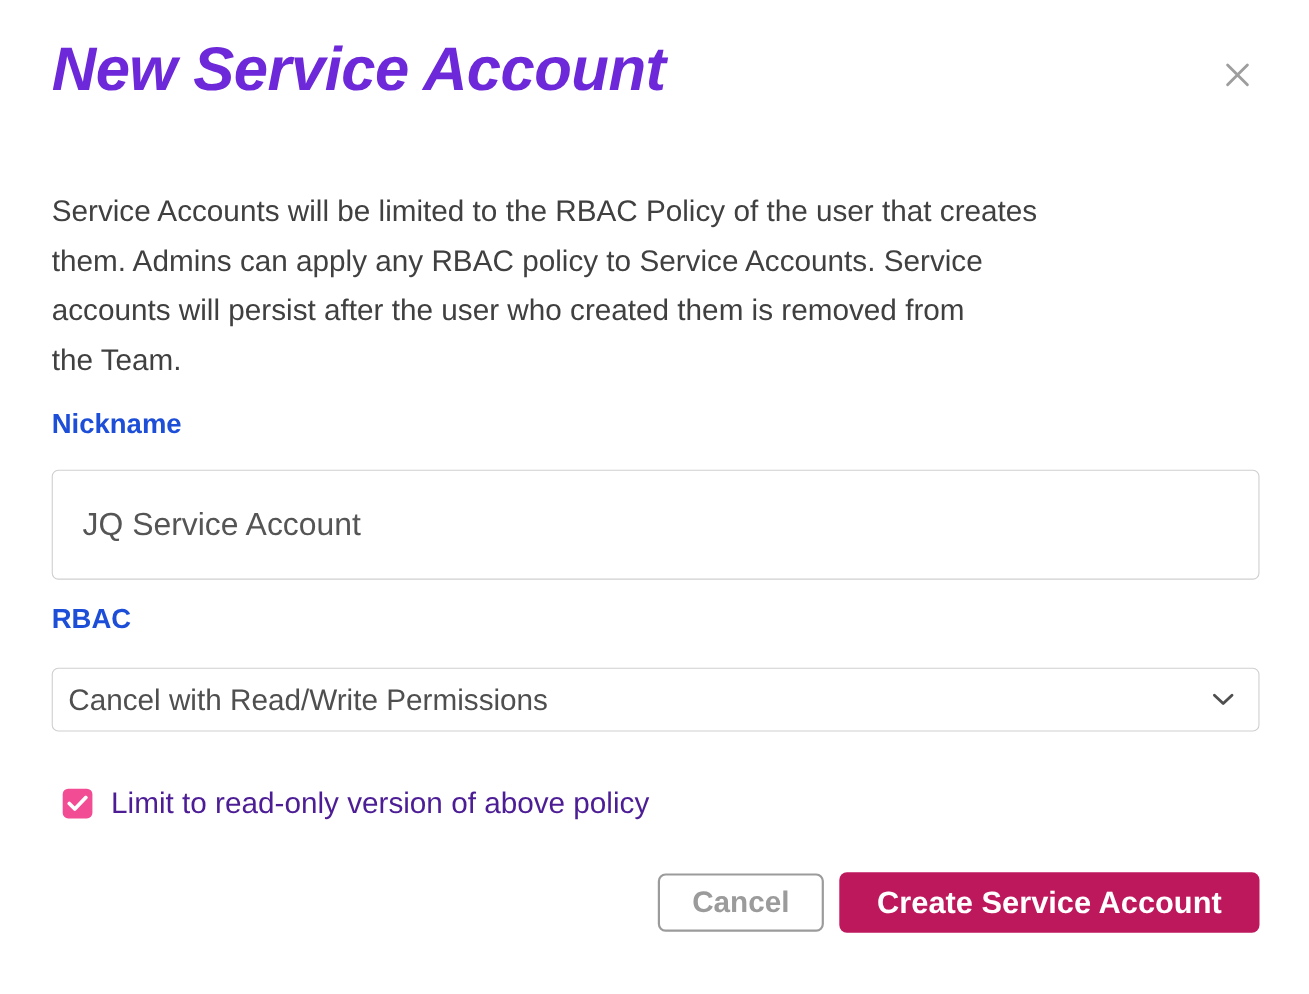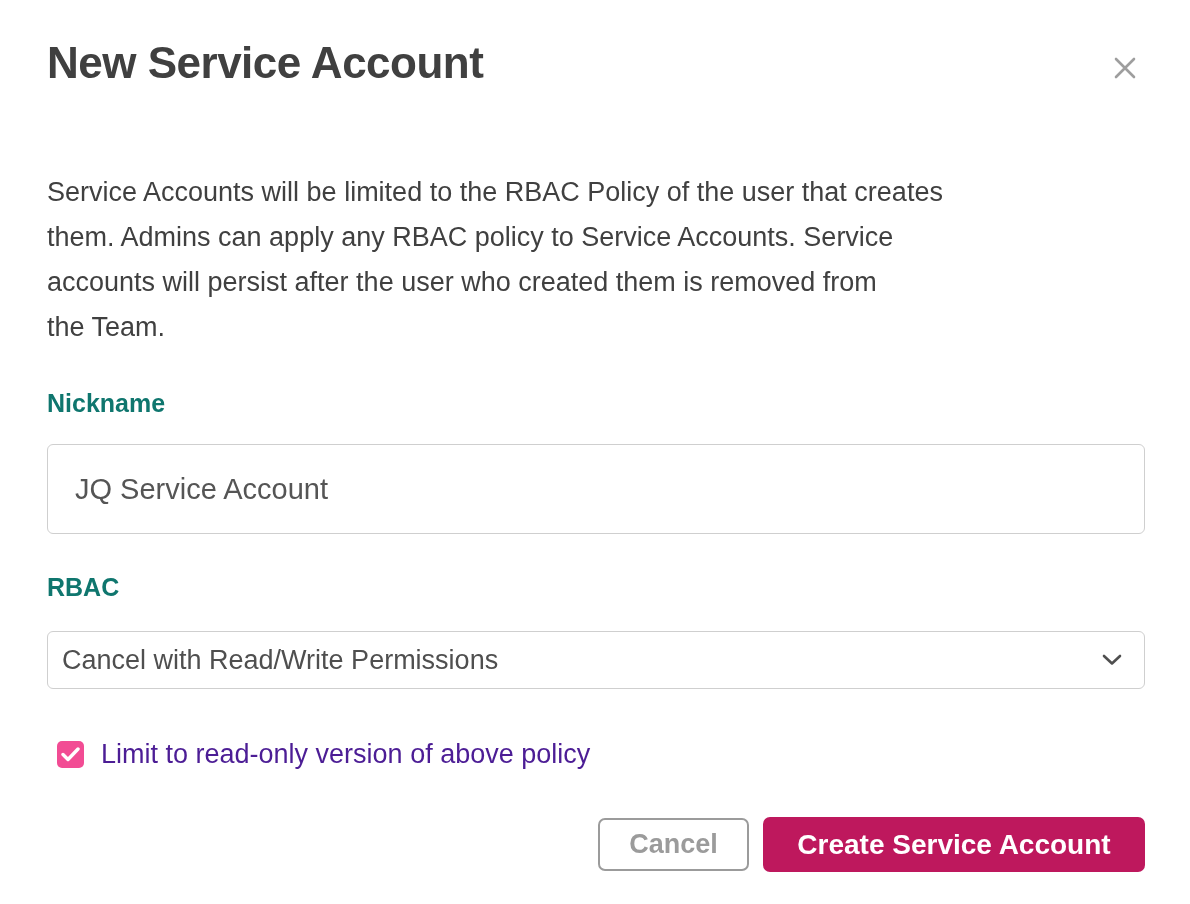--- a/index.html
+++ b/index.html
@@ -11,25 +11,26 @@
   }
   .modal {
     position: relative;
     width: 1190px; height: 904px;
     padding: 38px 45px 0 47px;
     background: #fff;
   }
   
   .modal-header { position: relative; }
   .modal-title {
-    font-size: 44px;
+    font-size: 56px;
     line-height: 50px;
     font-weight: 800;
-    color: #404040;
+    color: #6d28d9;
     letter-spacing: -0.5px;
+    font-style: italic;
   }
   .close-btn {
     position: absolute;
     top: 10px; right: 0;
     width: 40px; height: 40px;
     background: transparent;
     border: none;
     cursor: pointer;
     display: flex; align-items: center; justify-content: center;
   }
@@ -37,32 +38,32 @@
   .modal-desc {
     margin-top: 82px;
     width: 1098px;
     font-size: 27px;
     line-height: 45px;
     color: #404040;
     white-space: pre-line;
   }
   
   .field-label {
-    margin-top: 38px;
+    margin-top: 21px;
     font-size: 25px;
     line-height: 30px;
     font-weight: 700;
-    color: #0f766e;
+    color: #1d4ed8;
   }
   
   .text-input {
     display: block;
     margin-top: 26px;
     width: 1098px;
-    height: 90px;
+    height: 100px;
     border: 1px solid #cfcfcf;
     border-radius: 6px;
     background: #fff;
     padding: 0 27px;
     font-family: "Liberation Sans", sans-serif;
     font-size: 29px;
     color: #555555;
     outline: none;
   }
   

